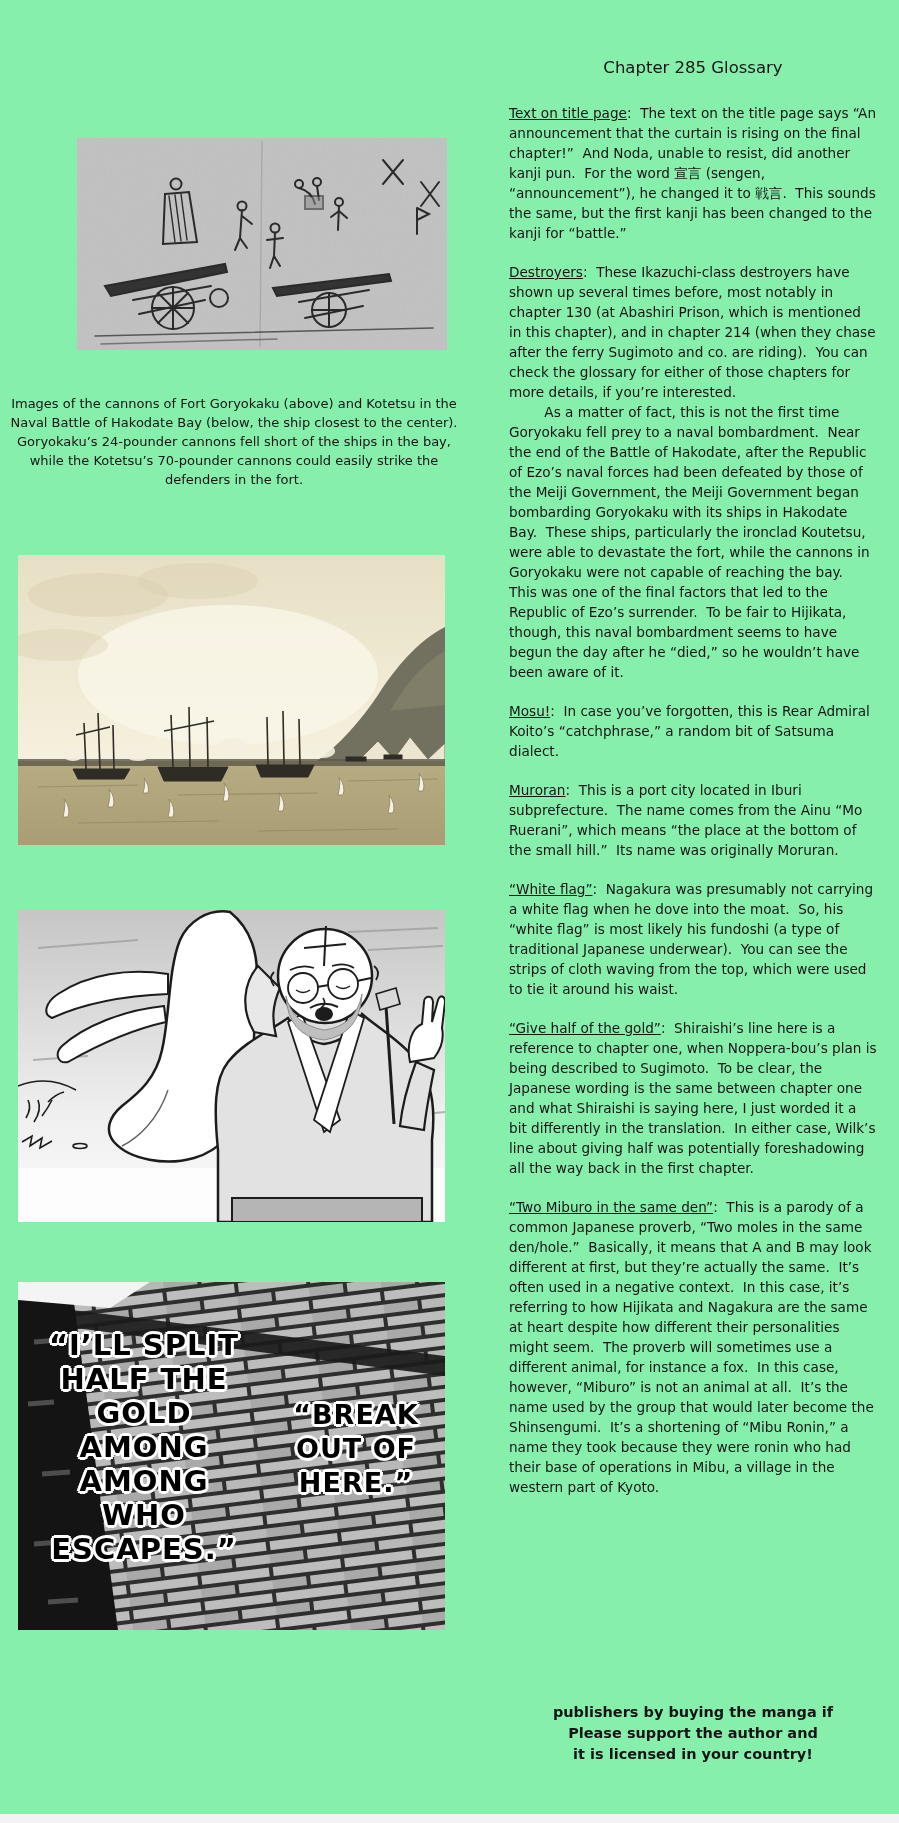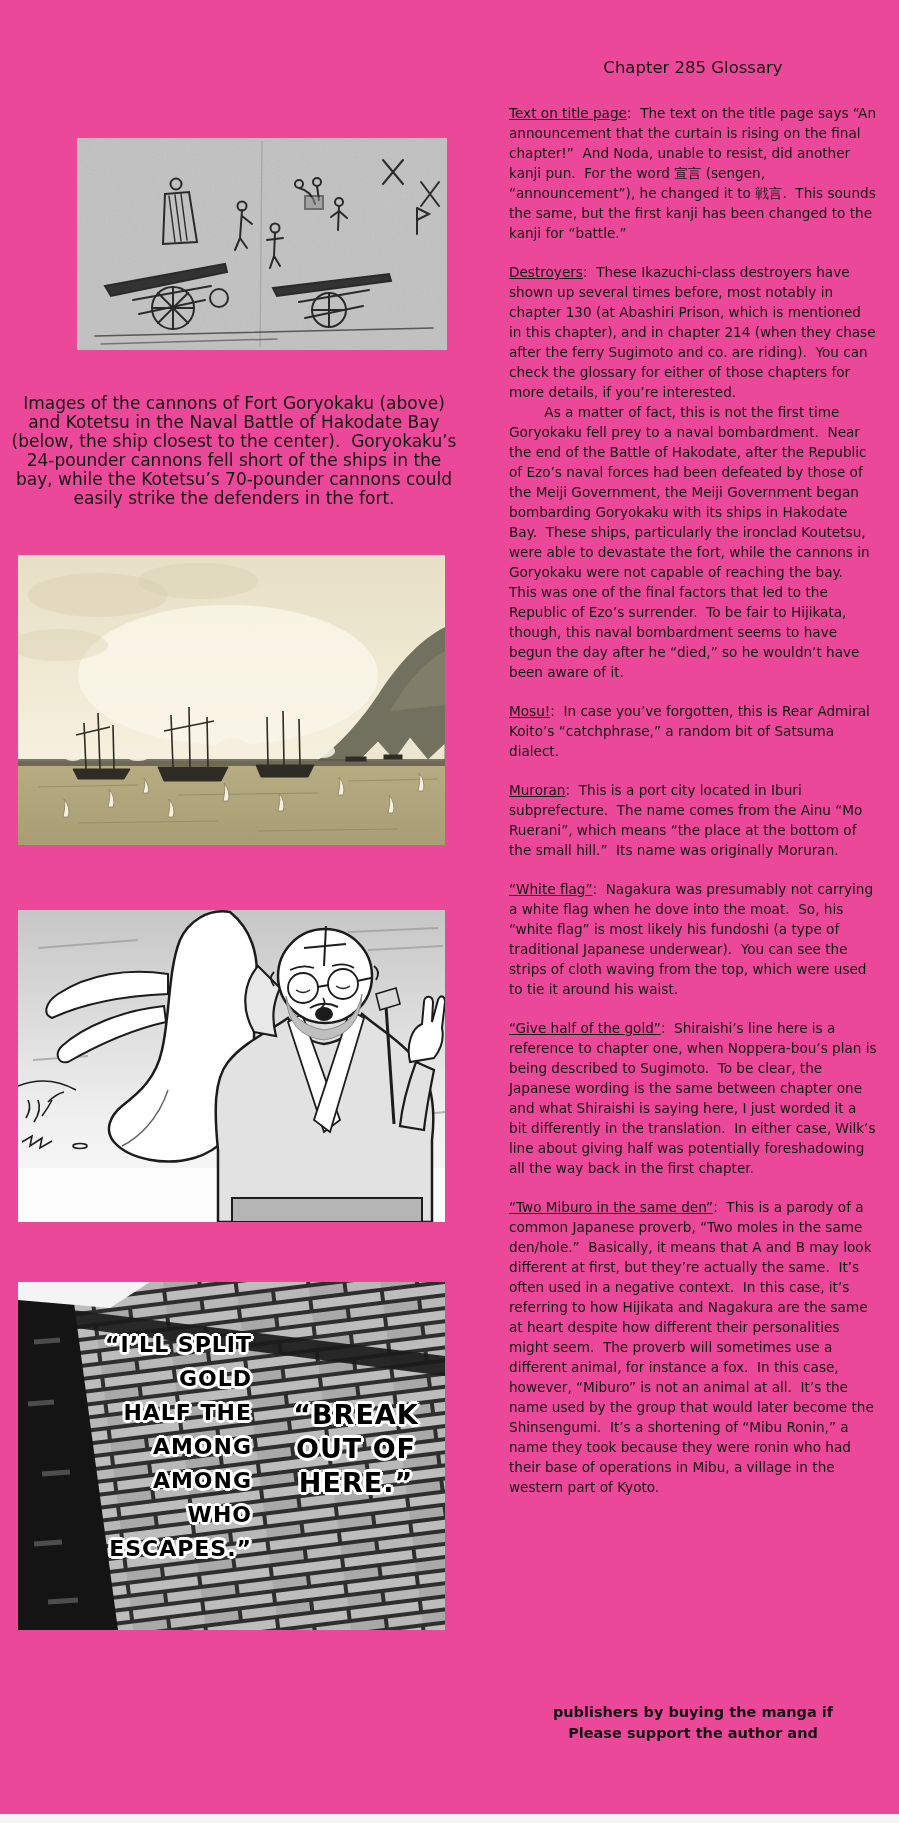--- a/index.html
+++ b/index.html
@@ -1,18 +1,18 @@
 <!DOCTYPE html>
 <html><head>
 <meta charset="utf-8">
 <style>
   html,body { margin:0; padding:0; background:#ffffff; }
   .page {
     position:relative; width:899px; height:1823px; margin:0 auto;
-    background:#ec4899; color:#141414;
+    background:#86efac; color:#141414;
     font-family:"DejaVu Sans","Liberation Sans",sans-serif;
     overflow:hidden;
   }
   
   .glossary-title {
     position:absolute; left:509px; top:58px; width:368px;
     text-align:center; font-size:16.5px; font-weight:normal;
   }
   .entries {
     position:absolute; left:509px; top:103px; width:368px;
@@ -23,36 +23,36 @@
   .entry .p2 { text-indent:2.6em; }
   .term { font-weight:normal; text-decoration:underline; }
   .i { }
   .footer-note {
     position:absolute; left:509px; top:1702px; width:368px;
     text-align:center; font-weight:bold; font-size:14.5px; line-height:21px;
   }
   
   .caption {
     position:absolute; left:8px; top:394px; width:452px;
-    text-align:center; font-size:17px; line-height:19px; white-space:pre-wrap;
+    text-align:center; font-size:13px; line-height:19px; white-space:pre-wrap;
   }
   .panel { position:absolute; }
   .panel svg { display:block; width:100%; height:100%; }
   .panel-cannons { left:77px; top:138px; width:370px; height:212px; }
   .panel-painting { left:18px; top:555px; width:427px; height:290px; }
   .panel-nagakura { left:18px; top:910px; width:427px; height:312px; }
   .panel-brick { left:18px; top:1282px; width:427px; height:348px; }
   .shout {
     position:absolute; font-weight:bold; color:#000; text-align:center;
     letter-spacing:1px;
     text-shadow:-2px -2px 0 #fff, 2px -2px 0 #fff, -2px 2px 0 #fff, 2px 2px 0 #fff,
                  0 -3px 0 #fff, 0 3px 0 #fff, -3px 0 0 #fff, 3px 0 0 #fff;
   }
   .shout div { white-space:nowrap; }
-  .shout-left  { left:18px;  top:46px;  width:216px; font-size:22px; line-height:34px;text-align:right; }
+  .shout-left  { left:18px;  top:46px;  width:216px; font-size:29px; line-height:34px; }
   .shout-right { left:258px; top:116px; width:160px; font-size:27px; line-height:34px; }
   .bottom-strip { position:absolute; left:0; bottom:0; width:100%; height:9px; background:#f3f3f5; }
 </style>
 </head>
 <body>
 
 <div class="page">
 
   <div class="glossary-title">Chapter 285 Glossary</div>
 
@@ -282,35 +282,36 @@
         <line x1="16" y1="60" x2="42" y2="58"></line>
           <line x1="10" y1="122" x2="36" y2="120"></line>
         <line x1="24" y1="192" x2="52" y2="190"></line>
           <line x1="16" y1="262" x2="44" y2="260"></line>
         <line x1="30" y1="320" x2="60" y2="318"></line>
       </g>
       <polygon points="0,0 132,0 92,26 0,18" fill="#f4f4f4"></polygon>
     </svg>
     <div class="shout shout-left">
         <div>“I’LL SPLIT</div>
+        <div>HALF THE</div>
         <div>GOLD</div>
-        <div>HALF THE</div>
         <div>AMONG</div>
         <div>AMONG</div>
         <div>WHO</div>
         <div>ESCAPES.”</div>
       </div>
     <div class="shout shout-right">
         <div>“BREAK</div>
         <div>OUT OF</div>
         <div>HERE.”</div>
       </div>
   </div>
 
   <div class="entries"><div class="entry"><p><span class="term">Text on title page</span>:  <span>The text on the title page says “An announcement that the curtain is rising on the final chapter!”  And Noda, unable to resist, did another kanji pun.  For the word 宣言 (</span><span class="i">sengen</span><span>, “announcement”), he changed it to 戦言.  This sounds the same, but the first kanji has been changed to the kanji for “battle.”</span></p></div><div class="entry"><p><span class="term">Destroyers</span>:  <span>These </span><span class="i">Ikazuchi</span><span>-class destroyers have shown up several times before, most notably in chapter 130 (at Abashiri Prison, which is mentioned in this chapter), and in chapter 214 (when they chase after the ferry Sugimoto and co. are riding).  You can check the glossary for either of those chapters for more details, if you’re interested.</span></p><p class="p2"><span>As a matter of fact, this is not the first time Goryokaku fell prey to a naval bombardment.  Near the end of the Battle of Hakodate, after the Republic of Ezo’s naval forces had been defeated by those of the Meiji Government, the Meiji Government began bombarding Goryokaku with its ships in Hakodate Bay.  These ships, particularly the ironclad </span><span class="i">Koutetsu</span><span>, were able to devastate the fort, while the cannons in Goryokaku were not capable of reaching the bay.  This was one of the final factors that led to the Republic of Ezo’s surrender.  To be fair to Hijikata, though, this naval bombardment seems to have begun the day after he “died,” so he wouldn’t have been aware of it.</span></p></div><div class="entry"><p><span class="term">Mosu!</span>:  <span>In case you’ve forgotten, this is Rear Admiral Koito’s “catchphrase,” a random bit of Satsuma dialect.</span></p></div><div class="entry"><p><span class="term">Muroran</span>:  <span>This is a port city located in Iburi subprefecture.  The name comes from the Ainu “</span><span class="i">Mo Ruerani</span><span>”, which means “the place at the bottom of the small hill.”  Its name was originally Moruran.</span></p></div><div class="entry"><p><span class="term">“White flag”</span>:  <span>Nagakura was presumably not carrying a white flag when he dove into the moat.  So, his “white flag” is most likely his </span><span class="i">fundoshi</span><span> (a type of traditional Japanese underwear).  You can see the strips of cloth waving from the top, which were used to tie it around his waist.</span></p></div><div class="entry"><p><span class="term">“Give half of the gold”</span>:  <span>Shiraishi’s line here is a reference to chapter one, when Noppera-bou’s plan is being described to Sugimoto.  To be clear, the Japanese wording is the same between chapter one and what Shiraishi is saying here, I just worded it a bit differently in the translation.  In either case, Wilk’s line about giving half was potentially foreshadowing all the way back in the first chapter.</span></p></div><div class="entry"><p><span class="term">“Two Miburo in the same den”</span>:  <span>This is a parody of a common Japanese proverb, “Two moles in the same den/hole.”  Basically, it means that A and B may look different at first, but they’re actually the same.  It’s often used in a negative context.  In this case, it’s referring to how Hijikata and Nagakura are the same at heart despite how different their personalities might seem.  The proverb will sometimes use a different animal, for instance a fox.  In this case, however, “Miburo” is not an animal at all.  It’s the name used by the group that would later become the Shinsengumi.  It’s a shortening of “Mibu Ronin,” a name they took because they were ronin who had their base of operations in Mibu, a village in the western part of Kyoto.</span></p></div></div>
 
   <div class="footer-note">
       <div>publishers by buying the manga if</div>
       <div>Please support the author and</div>
+      <div>it is licensed in your country!</div>
     </div>
 
   <div class="bottom-strip"></div>
 </div>
 
 </body></html>

